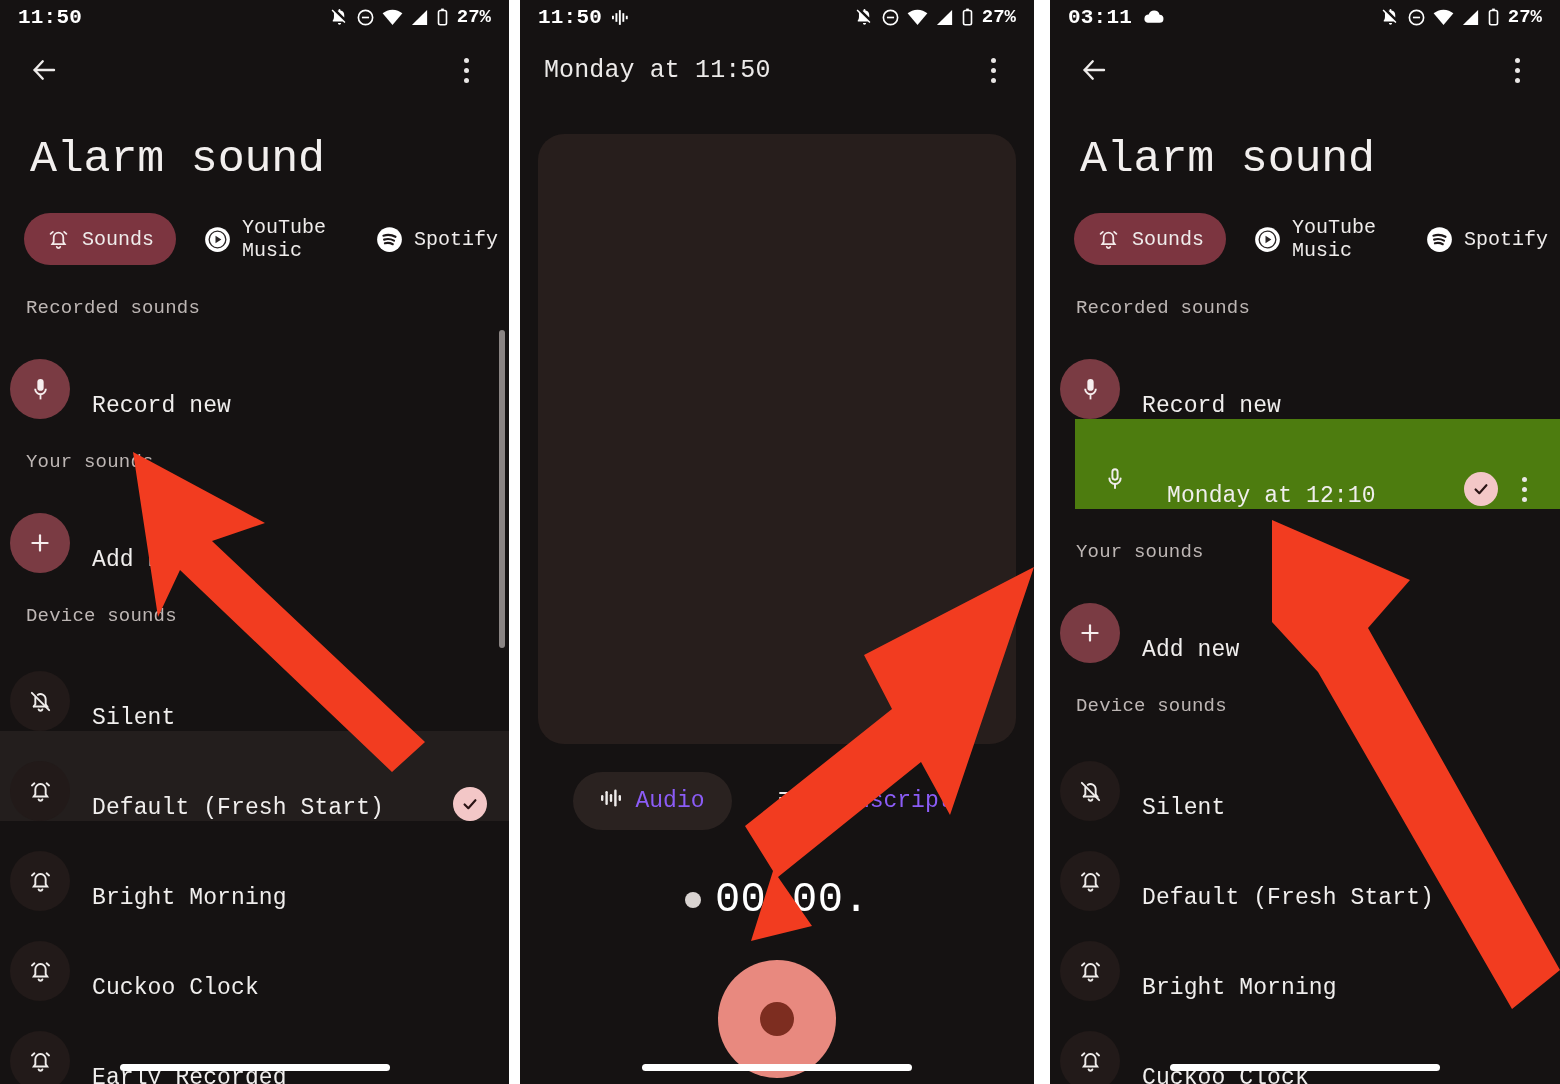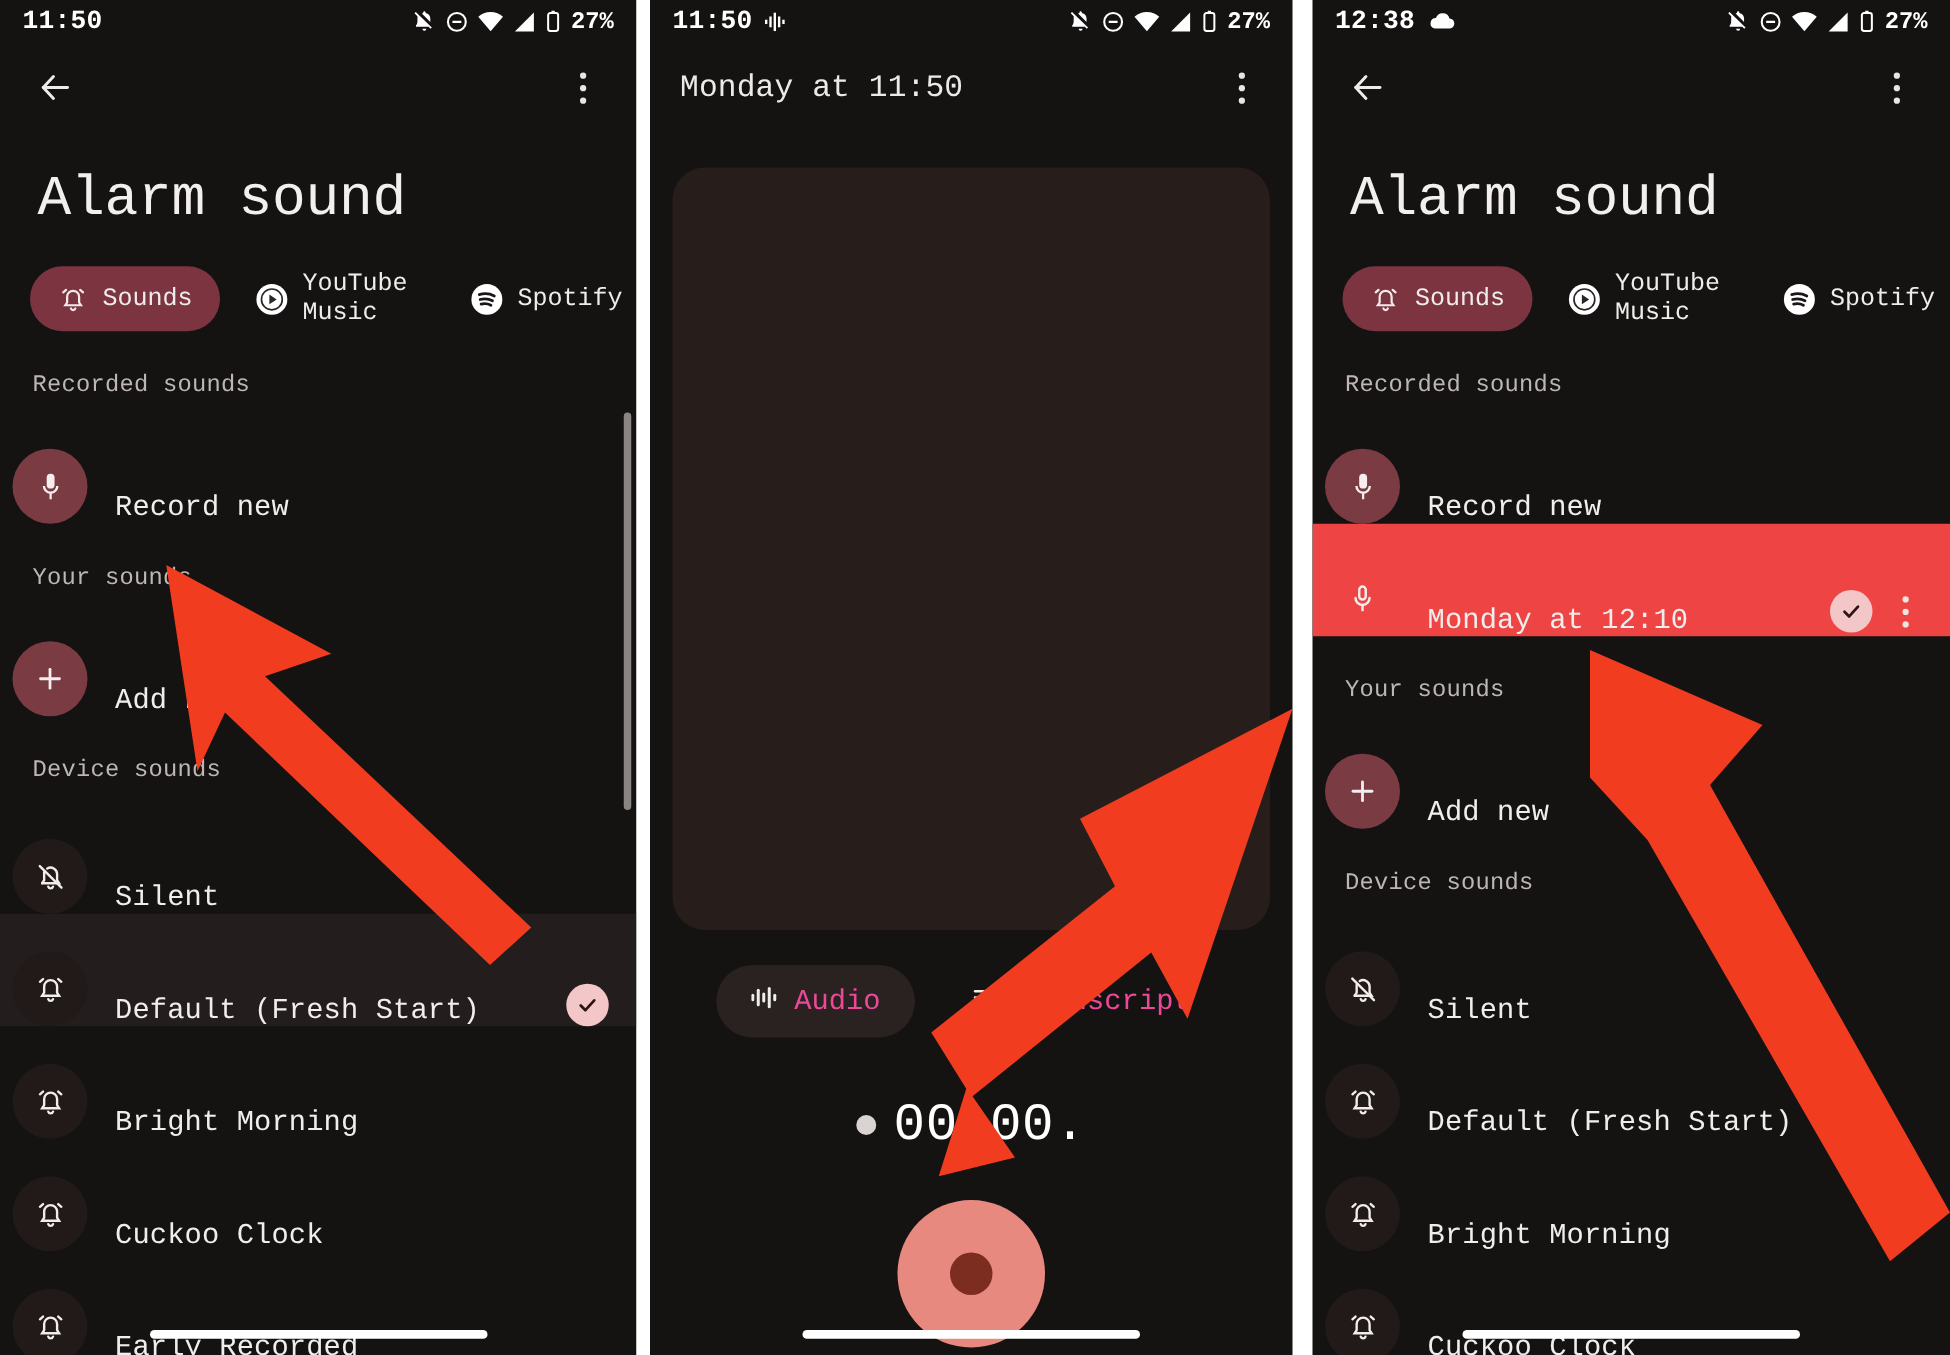--- a/index.html
+++ b/index.html
@@ -67,21 +67,21 @@
     padding: 32px 26px 0 26px; letter-spacing: .2px;
   }
 
   
   .row {
     display: flex; align-items: flex-end;
     height: 90px; padding: 0 22px 0 10px;
     position: relative;
   }
   .row.selected { background: #231e1d; }
-  .row.selected-alt { background: #ef4444; }
+  .row.selected-alt { background: #4d7c0f; margin-left: 25px; }
   .row .avatar {
     width: 60px; height: 60px; border-radius: 50%;
     display: flex; align-items: center; justify-content: center; flex: 0 0 auto;
   }
   .row .avatar.filled { background: #7a3b43; }
   .row .avatar.faint { background: #221a19; }
   .row .avatar.plain { background: transparent; }
   .row .label {
     margin-left: 22px; font-size: 23px; color: #f0eeed; letter-spacing: .1px;
   }
@@ -93,21 +93,21 @@
 
   
   .rec-card {
     margin: 28px 18px 0 18px; height: 610px;
     background: #271e1c; border-radius: 26px;
   }
   .seg-row { display: flex; align-items: center; justify-content: center; gap: 18px; margin-top: 28px; }
   .seg {
     display: flex; align-items: center; gap: 12px;
     height: 58px; padding: 0 28px; border-radius: 29px;
-    font-size: 23px; color: #ec4899;
+    font-size: 23px; color: #8b5cf6;
   }
   .seg.active { background: #2a2220; }
   .timer {
     display: flex; align-items: center; justify-content: center; gap: 14px;
     margin-top: 46px;
   }
   .timer .reddot { width: 16px; height: 16px; border-radius: 50%; background: #d9d3d1; }
   .timer .digits { font-size: 42px; color: #ffffff; letter-spacing: .5px; }
   .rec-btn-wrap { display: flex; justify-content: center; margin-top: 36px; }
   .rec-btn {
@@ -398,21 +398,21 @@
 
     <svg class="arrow-layer" viewBox="0 0 514 1084">
       <polygon points="514,567 430,815 401,762 258,877 292,926 231,941 253,871 225,826 372,709 344,655" fill="#f23c20"></polygon>
     </svg>
   </div>
 
   <div class="panel" id="panel-3">
 
     <div class="statusbar">
       <div class="sb-left">
-        <span class="sb-clock">12:38</span>
+        <span class="sb-clock">03:11</span>
         <svg class="sb-ico" width="23" height="16" viewBox="0 0 24 16" fill="#fff">
             <path d="M6 14h12a4.2 4.2 0 0 0 .4-8.4A6 6 0 0 0 7 5.3 4.4 4.4 0 0 0 6 14z"></path>
           </svg>
       </div>
       <div class="sb-right">
         <svg class="sb-ico" width="19" height="19" viewBox="0 0 24 24" fill="#fff">
             <path d="M3.3 2 2 3.3l3 3V11c0 2.2-.6 3.5-1.5 4.5V17h12.7l2 2 1.3-1.3L3.3 2zM18 11V9a6 6 0 0 0-4.8-5.9V2.5a1.2 1.2 0 1 0-2.4 0v.6c-.5.1-1 .3-1.4.5L18 12v-1zM12 21a2 2 0 0 0 2-2h-4a2 2 0 0 0 2 2z"></path>
           </svg>
         <svg class="sb-ico" width="19" height="19" viewBox="0 0 24 24" fill="none" stroke="#fff" stroke-width="2.1">
             <circle cx="12" cy="12" r="9"></circle>

